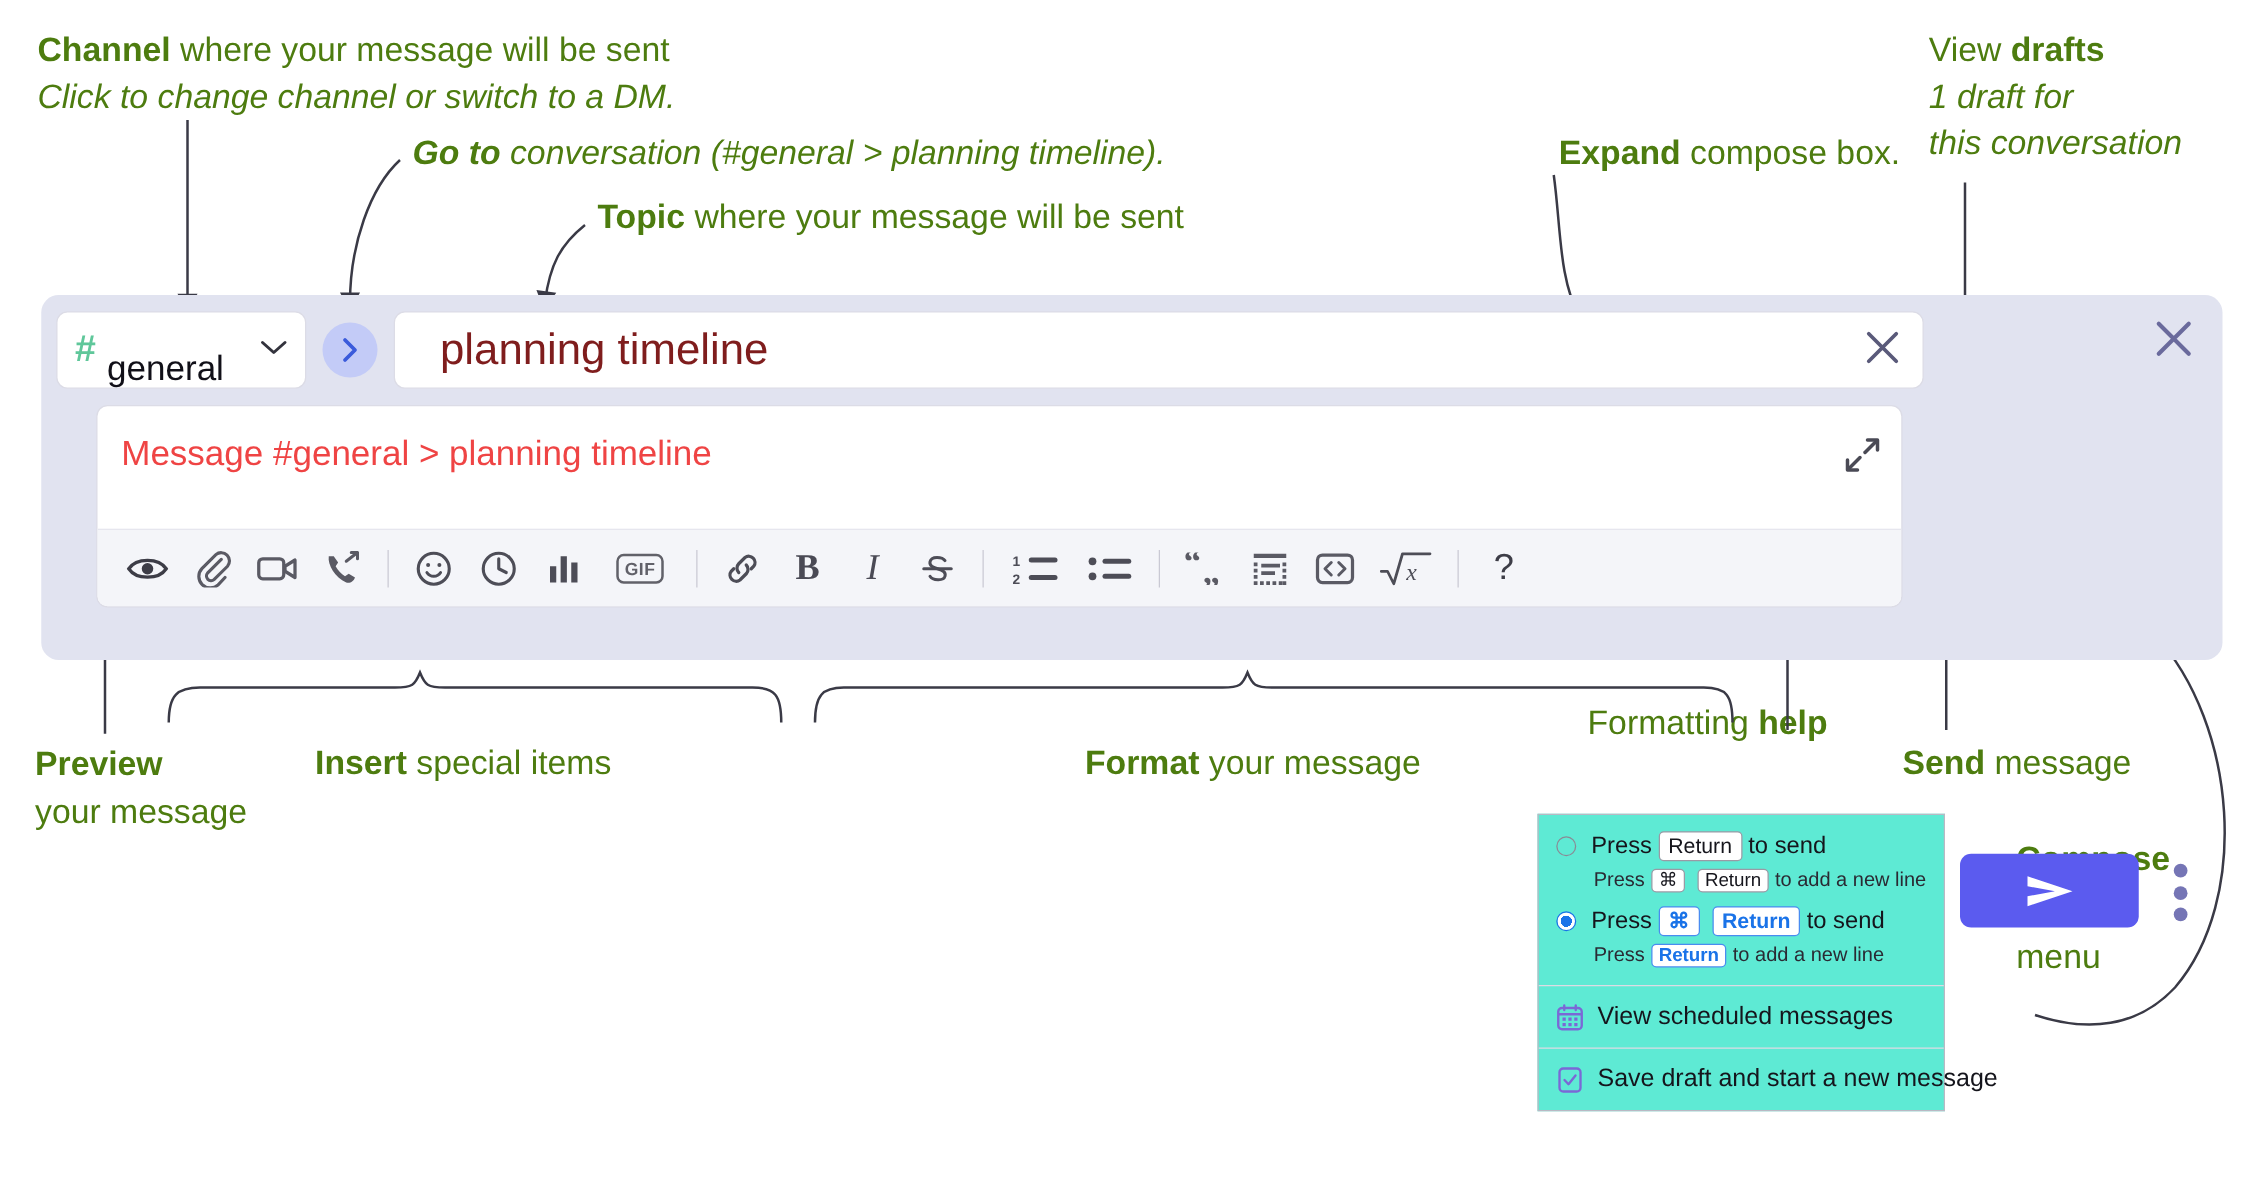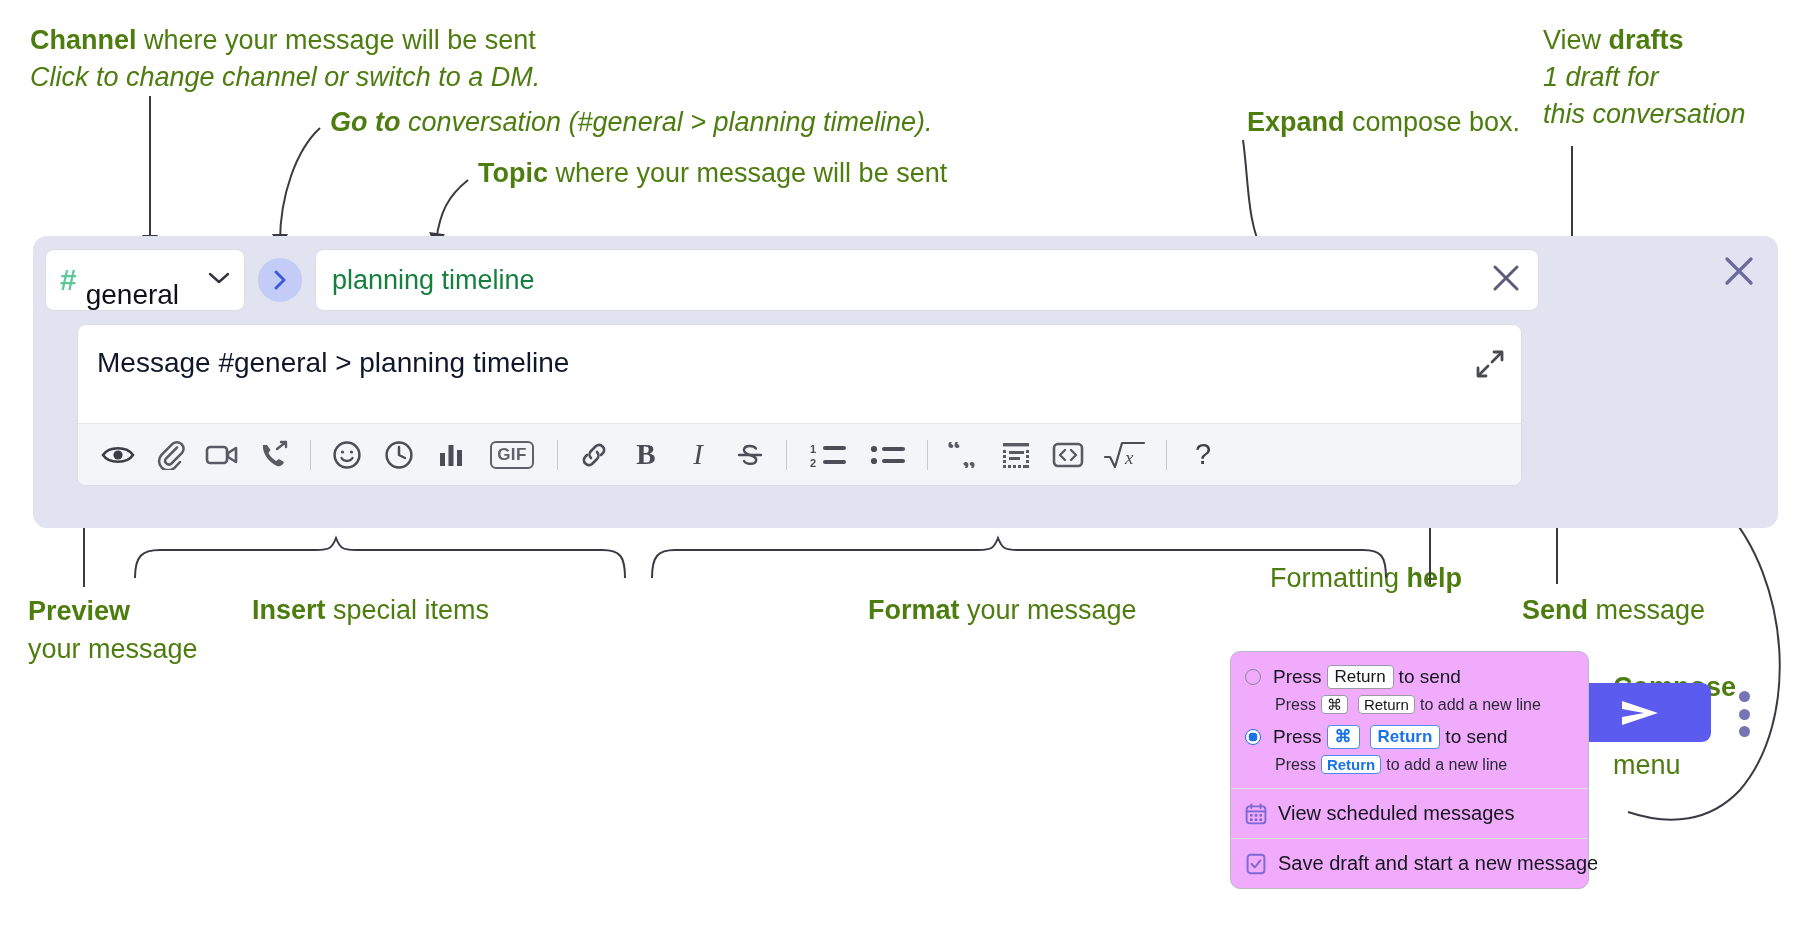--- a/index.html
+++ b/index.html
@@ -47,41 +47,41 @@
   .chan-name{font-size:28px;color:#111018;margin-top:30px;}
   .chev{margin-left:auto;}
   .go-btn{
     width:44px;height:44px;border-radius:50%;background:#c3cbf7;
     display:flex;align-items:center;justify-content:center;margin:0 13px;cursor:pointer;flex:none;
   }
   .topic-box{
     width:1224px;height:62px;background:#fff;border:1px solid #dcdce6;border-radius:9px;
     display:flex;align-items:center;padding:0 16px;box-sizing:border-box;
   }
-  .topic-text{font-size:27px;color:#15803d;}
+  .topic-text{font-size:35px;color:#7f1d1d;margin-left:20px;}
   .topic-clear{margin-left:auto;cursor:pointer;}
 
   
   #msgBox{
     position:absolute;left:44px;top:88px;width:1445px;height:162px;
     background:#ffffff;border:1px solid #dcdce6;border-radius:9px;box-sizing:border-box;overflow:hidden;
   }
-  #msgPlaceholder{position:absolute;left:19px;top:22px;font-size:28px;color:#0f172a;}
+  #msgPlaceholder{position:absolute;left:19px;top:22px;font-size:28px;color:#ef4444;}
   #expandBtn{position:absolute;right:14px;top:22px;width:34px;height:34px;cursor:pointer;}
 
   #toolbar{
     position:absolute;left:0;bottom:0;width:100%;height:62px;
     background:#f4f5f9;border-top:1px solid #e6e6ee;
     display:flex;align-items:center;padding-left:14px;box-sizing:border-box;
   }
   .tb{width:52px;height:44px;display:flex;align-items:center;justify-content:center;cursor:pointer;color:#616169;flex:none;}
   .tb svg{display:block;}
   .sep{width:1px;height:30px;background:#c9c9d4;margin:0 10px;flex:none;}
   .gif-box{
-    border:2.5px solid #616169;border-radius:6px;font-size:17px;font-weight:bold;
+    border:2.5px solid #616169;border-radius:6px;font-size:14px;font-weight:bold;
     padding:2px 5px;letter-spacing:.4px;color:#616169;font-family:"Liberation Sans",sans-serif;
   }
   .tb-b{font-size:29px;font-weight:bold;color:#4a4a55;font-family:"Liberation Serif",serif;}
   .tb-i{font-size:29px;font-style:italic;color:#4a4a55;font-family:"Liberation Serif",serif;}
   .tb-help{font-size:29px;color:#3d3d47;font-weight:500;}
 
   
   #draftsLabel{
     position:absolute;left:1538px;top:474px;transform:translateY(-50%);
     font-size:29px;color:#6b6bbd;cursor:pointer;white-space:nowrap;
@@ -91,22 +91,22 @@
     background:#5b5bef;display:flex;align-items:center;justify-content:center;cursor:pointer;
   }
   #kebab{
     position:absolute;left:1700px;top:455px;width:22px;height:46px;display:flex;
     flex-direction:column;justify-content:space-between;align-items:center;cursor:pointer;
   }
   #kebab i{display:block;width:11px;height:11px;border-radius:50%;background:#7575b5;}
 
   
   #popup{
-    position:absolute;left:1230px;top:651px;width:359px;
-    background:#f0abfc;border:1px solid #b9b9c4;border-radius:10px;box-sizing:border-box;
+    position:absolute;left:1230px;top:651px;width:326px;
+    background:#5eead4;border:1px solid #b9b9c4;border-radius:0;box-sizing:border-box;
     font-size:0;
   }
   .pgroup{padding:11px 0 9px 0;}
   .prow{display:flex;align-items:center;padding:2px 14px;font-size:19px;color:#15151c;white-space:nowrap;cursor:pointer;}
   .prow.sub{padding-left:44px;font-size:16px;color:#2a2a33;margin-top:2px;margin-bottom:3px;}
   .radio{width:16px;height:16px;border:1.6px solid #8a8a95;border-radius:50%;margin-right:12px;flex:none;box-sizing:border-box;}
   .radio.on{border-color:#1a73e8;background:
       radial-gradient(circle,#1a73e8 0 45%,#ffffff 46% 100%);}
   .key{
     display:inline-block;border:1px solid #9a9aa5;border-radius:4px;padding:1px 7px;margin:0 5px;

